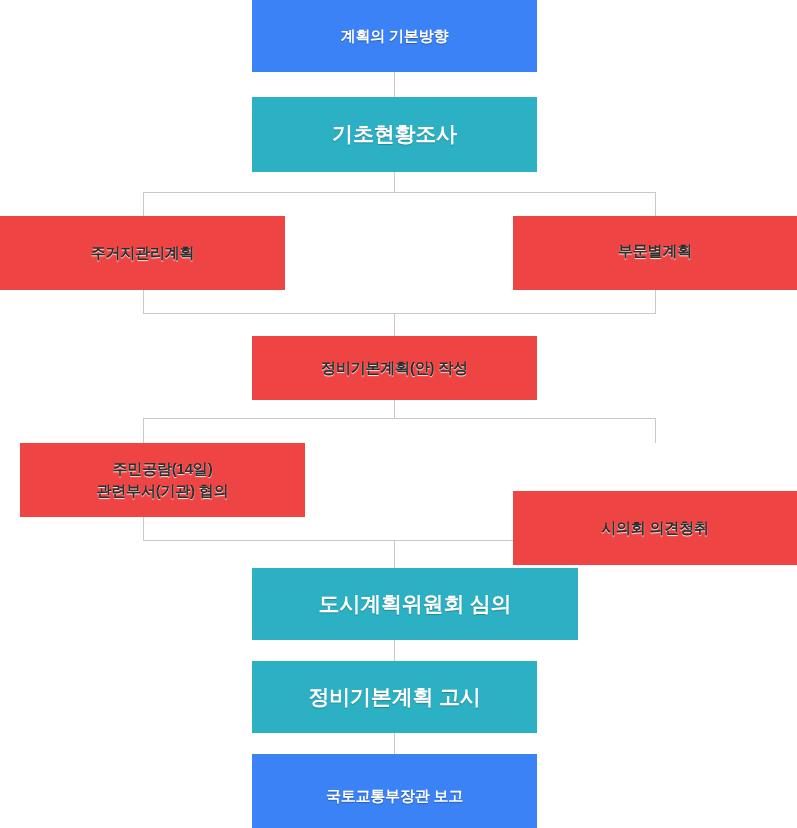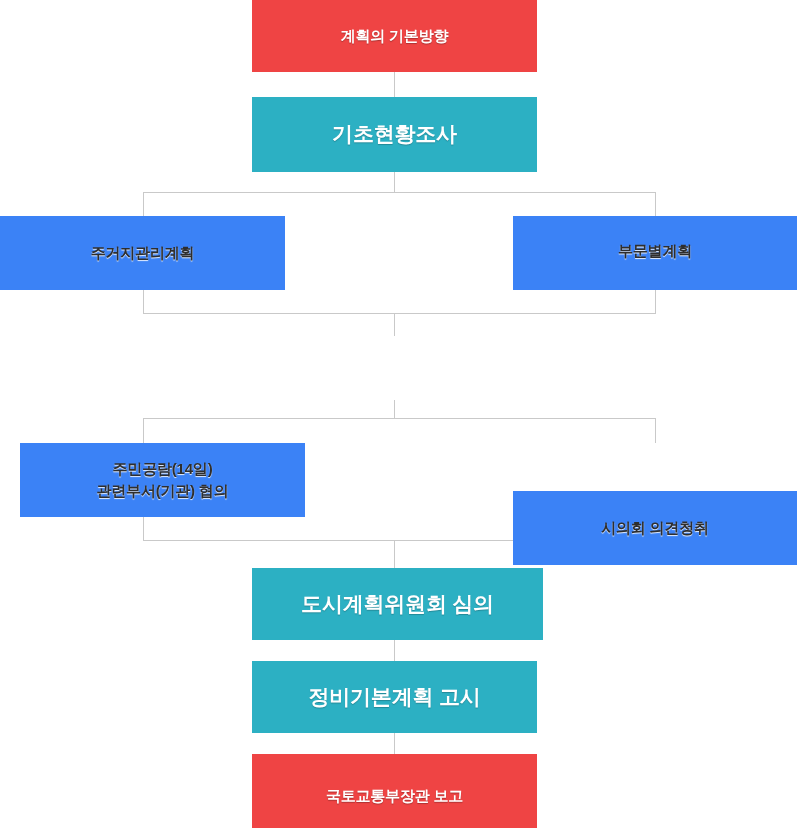--- a/index.html
+++ b/index.html
@@ -31,35 +31,35 @@
     z-index: 2;
   }
 
   .node-label {
     display: block;
     white-space: pre-line;
   }
 
   
   .tone-dark {
-    background: #ef4444;
+    background: #3b82f6;
     color: #ffffff;
     font-size: 15px;
     font-weight: 700;
     text-shadow: 0 1px 1px rgba(0,0,0,0.28);
   }
   .tone-mid {
     background: #2cb0c3;
     color: #ffffff;
     font-size: 21px;
     font-weight: 700;
     text-shadow: 0 1px 1px rgba(0,0,0,0.22);
   }
   .tone-light {
-    background: #3b82f6;
+    background: #ef4444;
     color: #2e2e2e;
     font-size: 15px;
     font-weight: 700;
     text-shadow: 0 1px 1px rgba(255,255,255,0.9);
   }
 
   
   .conn {
     position: absolute;
     background: #c9c9c9;
@@ -108,31 +108,34 @@
   </div>
 
   <div class="node tone-light" style="left:0px; top:216px; width:285px; height:74px;">
     <span class="node-label">주거지관리계획</span>
   </div>
 
   <div class="node tone-light" style="left:513px; top:216px; width:284px; height:74px;font-family:Liberation Mono, monospace;">
     <span class="node-label">부문별계획</span>
   </div>
 
+  <div class="node tone-light" style="left:252px; top:336px; width:285px; height:64px;">
+    <span class="node-label">정비기본계획(안) 작성</span>
+  </div>
 
   <div class="node tone-light" style="left:0px; top:443px; width:285px; height:74px;margin-left:20px;">
     <span class="node-label">주민공람(14일)
 관련부서(기관) 협의</span>
   </div>
 
   <div class="node tone-light" style="left:513px; top:443px; width:284px; height:74px;margin-top:48px;">
     <span class="node-label">시의회 의견청취</span>
   </div>
 
-  <div class="node tone-mid" style="left:252px; top:568px; width:291px; height:72px;">
+  <div class="node tone-mid" style="left:252px; top:568px; width:326px; height:72px;">
     <span class="node-label">도시계획위원회 심의</span>
   </div>
 
   <div class="node tone-mid" style="left:252px; top:661px; width:285px; height:72px;">
     <span class="node-label">정비기본계획 고시</span>
   </div>
 
   <div class="node tone-dark" style="left:252px; top:754px; width:285px; height:84px;">
     <span class="node-label">국토교통부장관 보고</span>
   </div>

